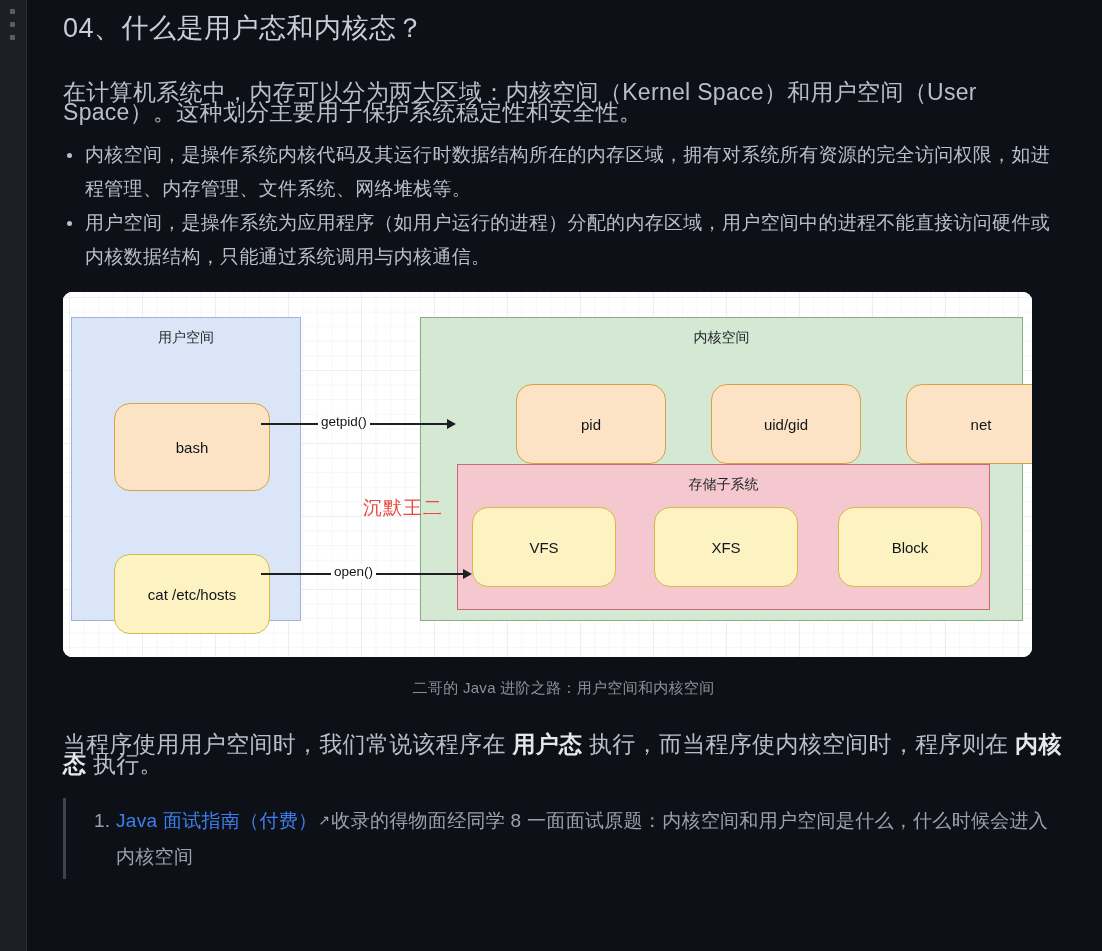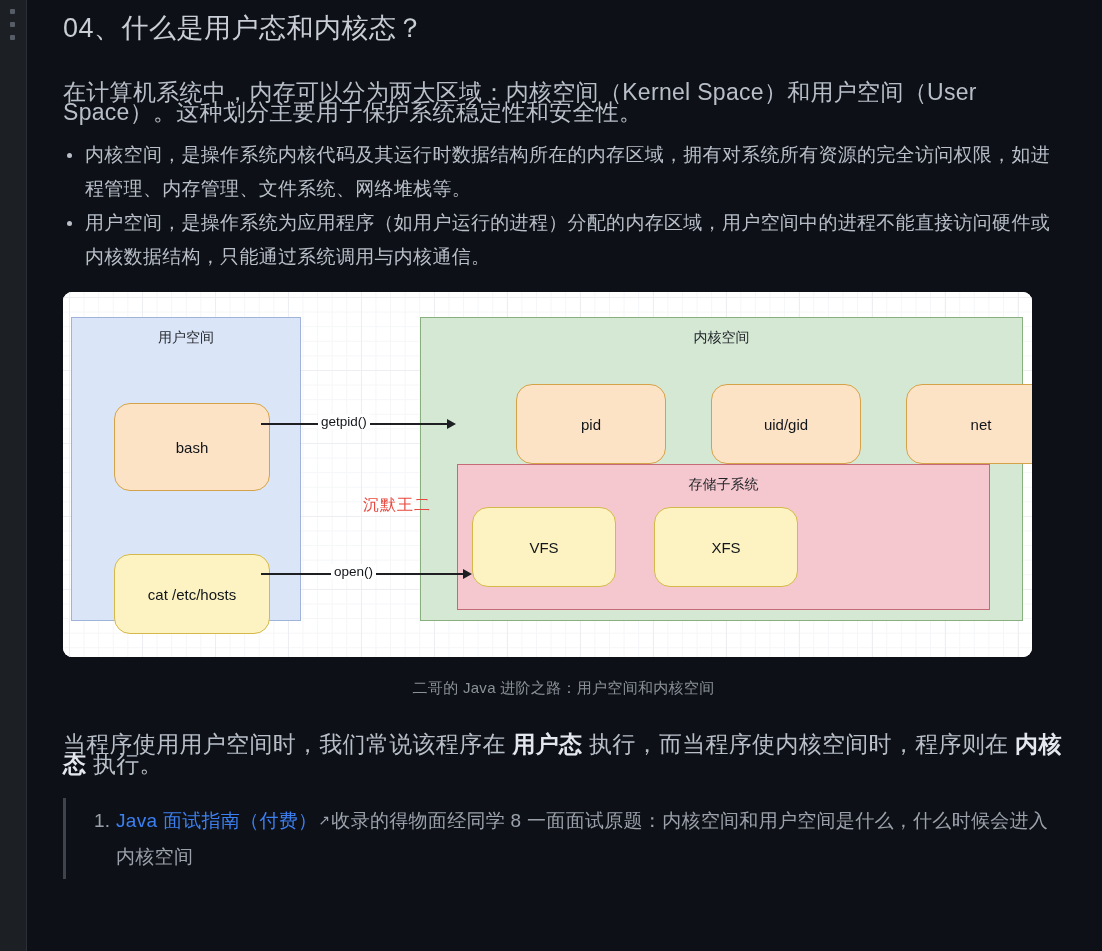--- a/index.html
+++ b/index.html
@@ -205,21 +205,21 @@
   #arrow1-head { left: 384px; top: 127px; }
   #arrow1-label{ left: 255px; top: 122px; }
 
   #arrow2-line { left: 198px; top: 281px; width: 206px; }
   #arrow2-head { left: 400px; top: 277px; }
   #arrow2-label{ left: 268px; top: 272px; }
 
   .watermark {
     position: absolute;
     left: 300px; top: 203px;
-    font-size: 16px;
+    font-size: 19px;
     color: #e8493f;
     font-family: "Liberation Sans", sans-serif;
     letter-spacing: 1px;
     white-space: nowrap;
   }
 
   figcaption.fig-caption {
     margin-top: 22px;
     text-align: center;
     font-size: 15px;
@@ -290,20 +290,21 @@
         <div class="region-kernel">
           <div class="region-title">内核空间</div>
           <div class="node orange" id="node-pid">pid</div>
           <div class="node orange" id="node-uidgid">uid/gid</div>
           <div class="node orange" id="node-net">net</div>
 
           <div class="region-storage">
             <div class="region-title">存储子系统</div>
             <div class="node yellow" id="node-vfs">VFS</div>
             <div class="node yellow" id="node-xfs">XFS</div>
+            <div class="node yellow" id="node-block">Block</div>
           </div>
         </div>
 
         <div class="arrow-line" id="arrow1-line"></div>
         <div class="arrow-head" id="arrow1-head"></div>
         <div class="arrow-label" id="arrow1-label">getpid()</div>
 
         <div class="arrow-line" id="arrow2-line"></div>
         <div class="arrow-head" id="arrow2-head"></div>
         <div class="arrow-label" id="arrow2-label">open()</div>

